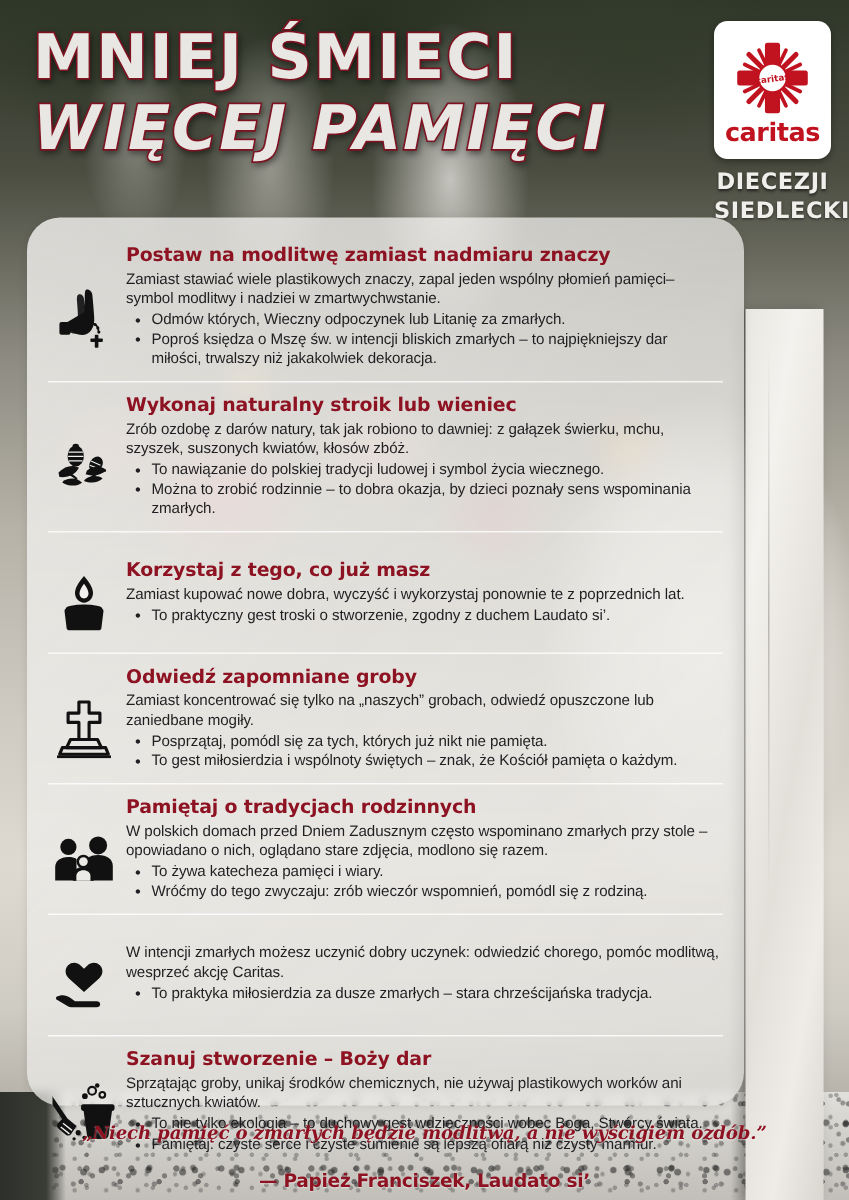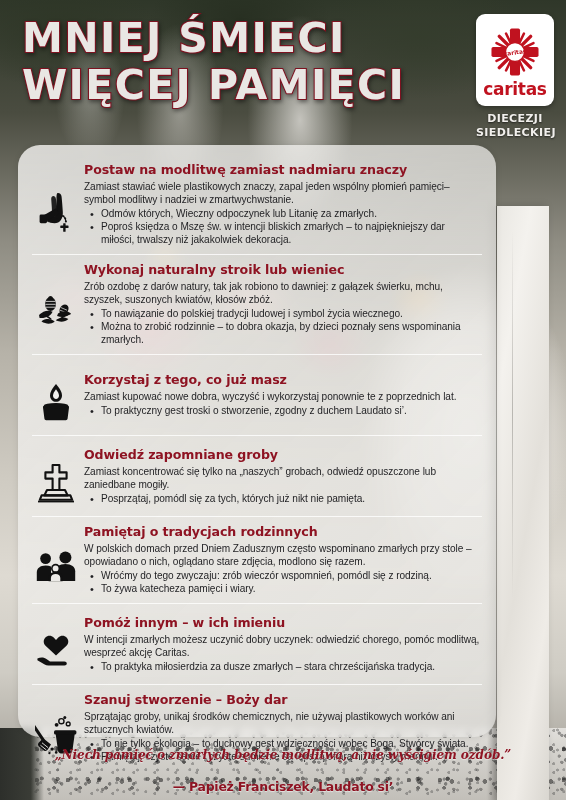--- a/index.html
+++ b/index.html
@@ -98,21 +98,21 @@
     font-size:41px;
     line-height:1.02;
     letter-spacing:1.4px;
     color:#e9e7e4;
     text-transform:uppercase;
     -webkit-text-stroke:2.2px #7d1220;
     paint-order:stroke fill;
     white-space:nowrap;
     filter:drop-shadow(1px 2px 2px rgba(0,0,0,.45));
   }
-  .title-line + .title-line{ margin-top:5px; }
+  .title-line + .title-line{ margin-top:5px;font-style:italic; }
 
   
   #logo-lockup{
     position:absolute; right:12px; top:14px;
     width:78px;
     text-align:center;
   }
   #logo-card{
     width:78px; height:92px;
     background:#ffffff;
@@ -125,21 +125,21 @@
   #logo-mark{ width:56px; height:56px; display:block; }
   #logo-word{
     font-family:"DejaVu Sans", sans-serif;
     font-size:17px; font-weight:bold;
     color:#c0121f; letter-spacing:-.3px;
     line-height:1; margin-top:1px;
   }
   #logo-sub{
     margin-top:6px;
     font-family:"DejaVu Sans", sans-serif;
-    font-size:11px; font-weight:bold;
+    font-size:15px; font-weight:bold;
     line-height:1.25; letter-spacing:.4px;
     color:#f1efec; text-transform:uppercase;
     text-shadow:0 1px 2px rgba(0,0,0,.6);
   }
 
   
   #panel{
     position:absolute; left:18px; top:145px;
     width:478px; height:592px;
     background:linear-gradient(135deg, rgba(246,245,243,.80) 0%, rgba(237,236,233,.74) 45%, rgba(231,230,227,.70) 100%);
@@ -365,20 +365,21 @@
             <path d="M4.6 33.4h28.8l1.8 4.4H2.8z"></path>
           </g>
           <rect x="1" y="38.6" width="36" height="1.8" fill="#111"></rect>
         </svg>
       </div>
       <div class="sec-body">
         <div class="sec-head">Odwiedź zapomniane groby</div>
         <div class="sec-lead">Zamiast koncentrować się tylko na „naszych” grobach, odwiedź opuszczone lub zaniedbane mogiły.</div>
         <ul class="sec-list">
           <li>Posprzątaj, pomódl się za tych, których już nikt nie pamięta.</li>
+          <li>To gest miłosierdzia i wspólnoty świętych – znak, że Kościół pamięta o każdym.</li>
         </ul>
       </div>
     </div>
 
     <div class="section">
       <div class="sec-icon">
         <svg width="40" height="32" viewBox="0 0 40 32" aria-hidden="true">
           <g fill="#111">
             <circle cx="9.6" cy="7.6" r="5.4"></circle>
             <path d="M.8 30V21c0-3.8 3.4-6.6 8.8-6.6 2.1 0 3.9.4 5.4 1.2V30z"></path>
@@ -388,37 +389,36 @@
             <circle cx="19.6" cy="17.4" r="2.9" fill="#eceae7"></circle>
             <path d="M12.6 30.2v-3.6c0-3.4 2.9-5.8 7-5.8s7 2.4 7 5.8v3.6z"></path>
             <path d="M14.9 30.2v-3.3c0-2.2 2-3.8 4.7-3.8s4.7 1.6 4.7 3.8v3.3z" fill="#eceae7"></path>
           </g>
         </svg>
       </div>
       <div class="sec-body">
         <div class="sec-head">Pamiętaj o tradycjach rodzinnych</div>
         <div class="sec-lead">W polskich domach przed Dniem Zadusznym często wspominano zmarłych przy stole – opowiadano o nich, oglądano stare zdjęcia, modlono się razem.</div>
         <ul class="sec-list">
+          <li>To żywa katecheza pamięci i wiary.</li>
           <li>Wróćmy do tego zwyczaju: zrób wieczór wspomnień, pomódl się z rodziną.</li>
-          <li>To żywa katecheza pamięci i wiary.</li>
         </ul>
       </div>
     </div>
 
     <div class="section">
       <div class="sec-icon">
         <svg width="40" height="34" viewBox="0 0 40 34" aria-hidden="true">
           <g fill="#111">
             <path d="M20 21.4 9.8 12.1C7.2 9.7 7 5.9 9.4 3.5c2.3-2.3 6-2.2 8.3.1l2.3 2.3 2.3-2.3c2.3-2.3 6-2.4 8.3-.1 2.4 2.4 2.2 6.2-.4 8.6z"></path>
             <path d="M1.4 24.6c3.4-1.7 6.6-1.4 9.4.6l3.2 2.3h14.4c1.4 0 2.4.8 2.4 2s-1 2-2.4 2H12.4c-1.4 0-2.6-.3-3.7-1L1.4 26.2z"></path>
           </g>
         </svg>
       </div>
       <div class="sec-body">
-        <div class="sec-head">Pomóż innym – w ich imieniu</div>
         <div class="sec-lead">W intencji zmarłych możesz uczynić dobry uczynek: odwiedzić chorego, pomóc modlitwą, wesprzeć akcję Caritas.</div>
         <ul class="sec-list">
           <li>To praktyka miłosierdzia za dusze zmarłych – stara chrześcijańska tradycja.</li>
         </ul>
       </div>
     </div>
 
     <div class="section">
       <div class="sec-icon">
         <svg width="42" height="42" viewBox="0 0 42 42" aria-hidden="true">

